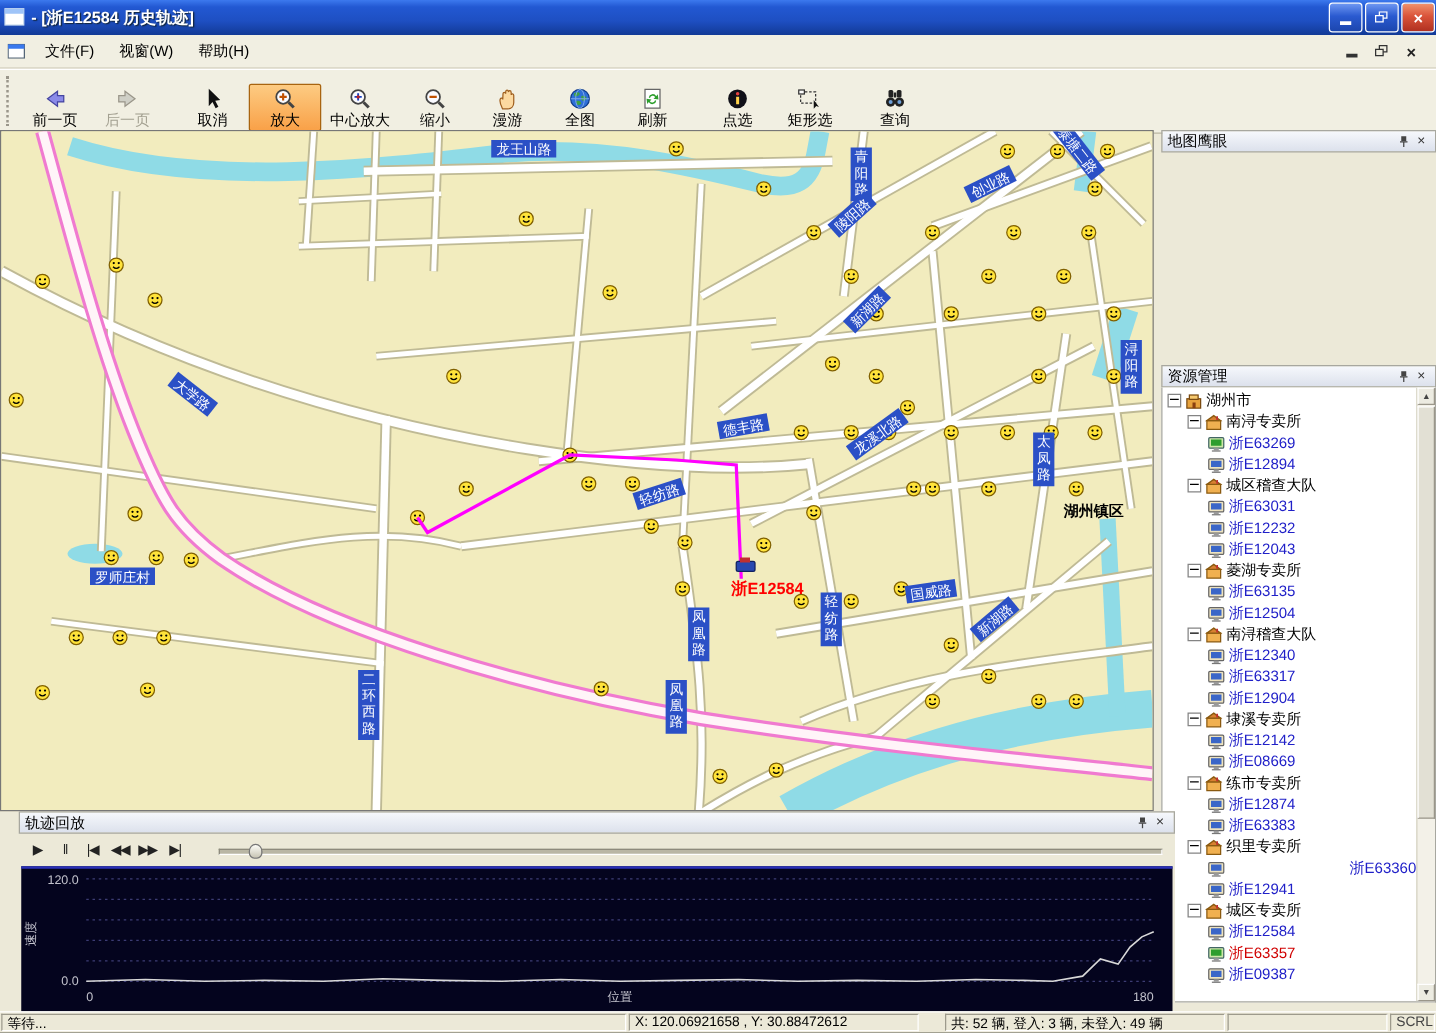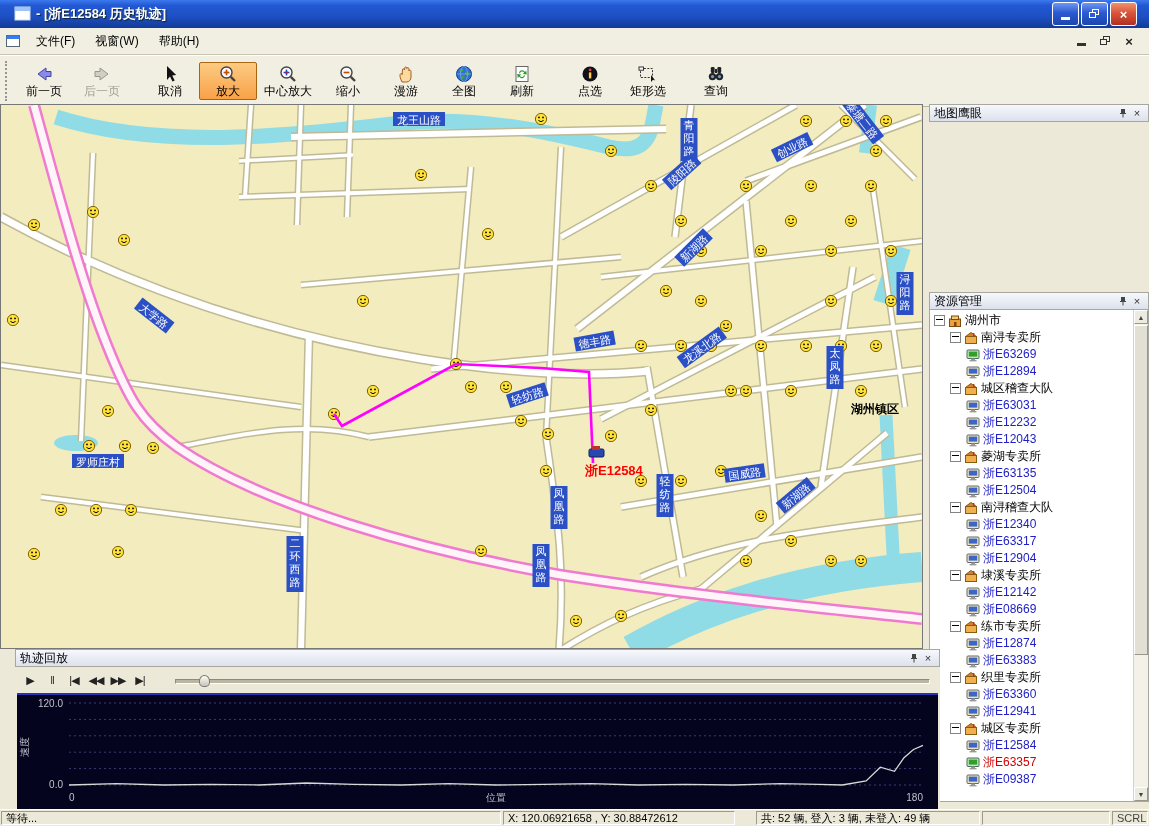--- a/index.html
+++ b/index.html
@@ -1,21 +1,21 @@
 <!DOCTYPE html>
 <html><head>
 <meta charset="utf-8">
 <style>
   html,body{margin:0;padding:0;background:#555;}
   .window{position:relative;width:1149px;height:826px;background:#ECE9D8;
     font-family:"Liberation Sans",sans-serif;overflow:hidden;font-size:12px;color:#000;}
 
   
   .titlebar{position:absolute;top:0;left:0;right:0;height:28px;display:flex;align-items:center;
-    padding:0 12px;background:linear-gradient(180deg,#3C79EE 0%,#2258D2 20%,#1E4FC2 60%,#123A96 100%);}
+    padding:0 1px;background:linear-gradient(180deg,#3C79EE 0%,#2258D2 20%,#1E4FC2 60%,#123A96 100%);}
   .app-icon{width:18px;height:16px;margin:0 4px 0 2px;display:inline-flex;}
   .title-text{color:#fff;font-weight:bold;font-size:13px;text-shadow:1px 1px 1px #123;flex:1;white-space:nowrap;}
   .tb-btns{display:flex;gap:2px;}
   .tb-btn{width:25px;height:22px;border-radius:3px;border:1px solid #fff;display:flex;align-items:center;justify-content:center;
     background:linear-gradient(180deg,#6E97F2,#2A5AD0 45%,#1C46AE);color:#fff;font-weight:bold;font-size:13px;cursor:default;}
   .tb-btn.close{background:linear-gradient(180deg,#F0926E,#DA543A 45%,#B03020);}
   .min-glyph{display:block;width:9px;height:3px;background:#fff;margin-top:9px;}
   .min-glyph.dark{background:#333;margin-top:7px;}
 
   
@@ -23,21 +23,21 @@
     background:#F1EFE2;border-bottom:1px solid #C9C5B2;padding:0 4px;}
   .mdi-icon{display:inline-flex;margin:0 6px 0 2px;}
   .menu-item{display:inline-block;padding:4px 10px;cursor:default;}
   .mdi-ctrls{margin-left:auto;display:flex;align-items:center;gap:8px;padding-right:8px;}
   .mdi-btn{width:16px;height:15px;display:flex;align-items:center;justify-content:center;color:#222;font-size:13px;font-weight:bold;}
 
   
   .toolbar{position:absolute;top:55px;left:0;right:0;height:48px;background:#F1EFE2;display:flex;align-items:stretch;
     border-top:1px solid #fff;border-bottom:1px solid #B9B5A0;padding:1px 0 1px 2px;}
   .grip{width:5px;margin:4px 3px;border-left:2px dotted #9A968A;}
-  #toolbar-buttons{display:flex;align-items:center;}
+  #toolbar-buttons{display:flex;align-items:flex-end;}
   .tbtn{min-width:44px;padding:1px 6px;display:flex;flex-direction:column;align-items:center;justify-content:center;
     gap:1px;border:1px solid transparent;border-radius:2px;cursor:default;}
   .tbtn .ticon{width:20px;height:20px;display:block;}
   .tbtn .tlabel{font-size:12px;line-height:13px;white-space:nowrap;}
   .tbtn.disabled .tlabel{color:#A3A091;}
   .tbtn.active{background:linear-gradient(180deg,#FDCB82,#F9A148);border:1px solid #A86410;}
   .tsep{width:2px;margin:4px 3px;border-left:1px solid #B5B19E;border-right:1px solid #fff;}
 
   
   .map-area{position:absolute;top:104px;left:0;width:923px;height:545px;border:1px solid #777;
@@ -752,21 +752,21 @@
             <span class="expbox"></span>
             <span class="ticon14">
               <svg viewBox="0 0 14 14" width="14" height="14">
                 <rect x="1.5" y="5.5" width="11" height="7" fill="#F0B050" stroke="#8A5A10"></rect>
                 <path d="M1.5 5.5 L7 1.5 L12.5 5.5 Z" fill="#D88030" stroke="#8A5A10"></path>
                 <rect x="9" y="2" width="1.4" height="3" fill="#C03030"></rect>
               </svg>
             </span>
             <span class="tlab">织里专卖所</span>
           </div>
-          <div class="trow" style="padding-left: 34px;">
+          <div class="trow" style="padding-left: 34px; justify-content: space-between;">
             <span class="ticon14">
               <svg viewBox="0 0 14 14" width="14" height="14">
                 <rect x="1" y="2" width="12" height="8.5" rx="1" fill="#EDE3C0" stroke="#666"></rect>
                 <rect x="2.8" y="3.6" width="8.4" height="5" fill="#3A66C8"></rect>
                 <rect x="5" y="10.5" width="4" height="1.8" fill="#999"></rect>
                 <rect x="3.5" y="12.3" width="7" height="1" fill="#777"></rect>
               </svg>
             </span>
             <span class="tlab veh">浙E63360</span>
           </div>

